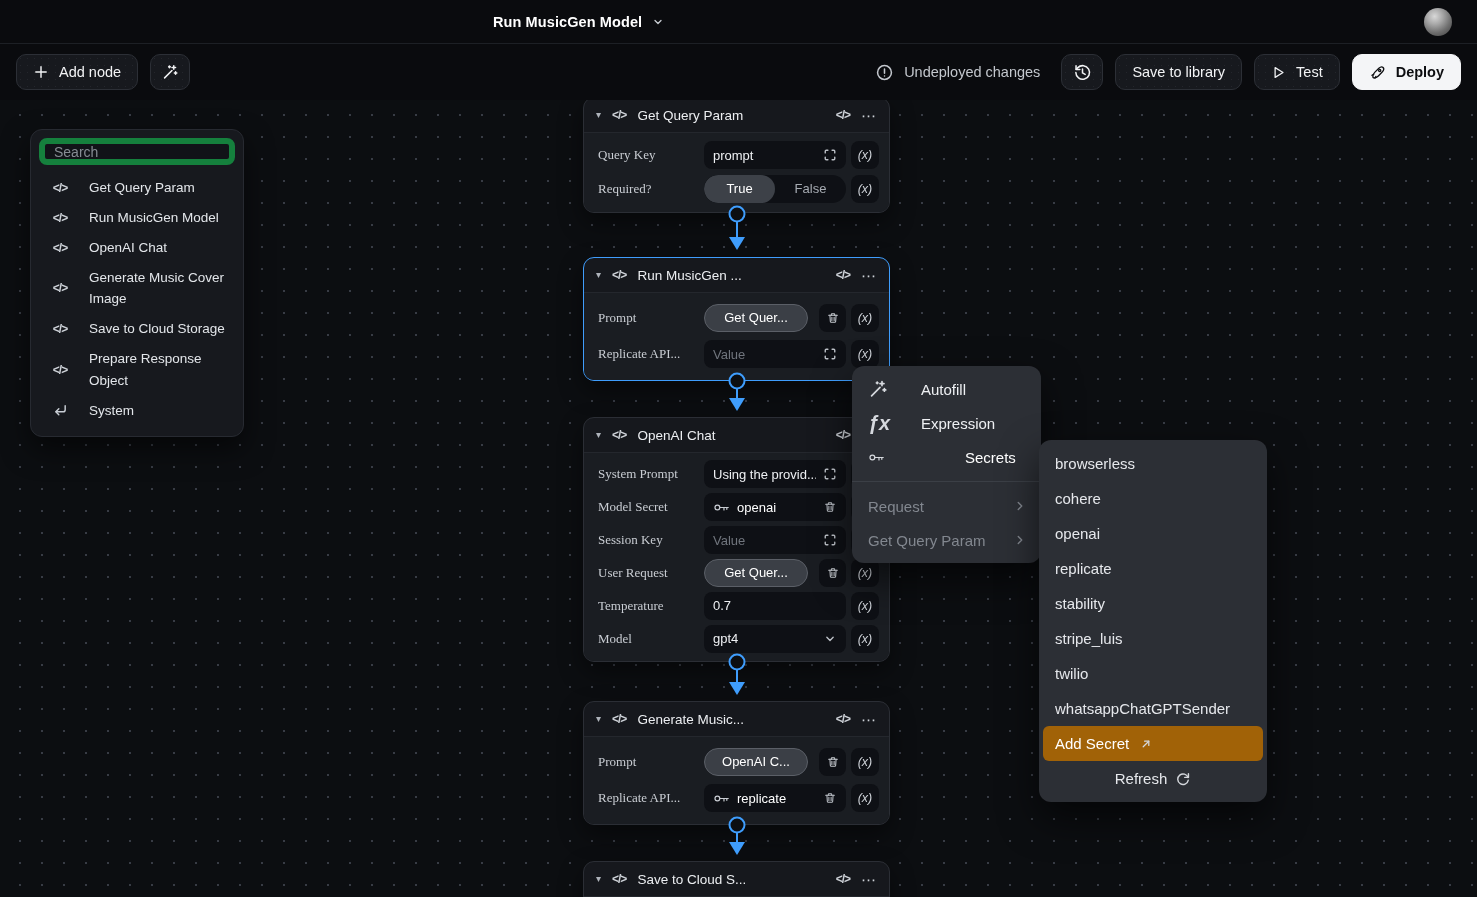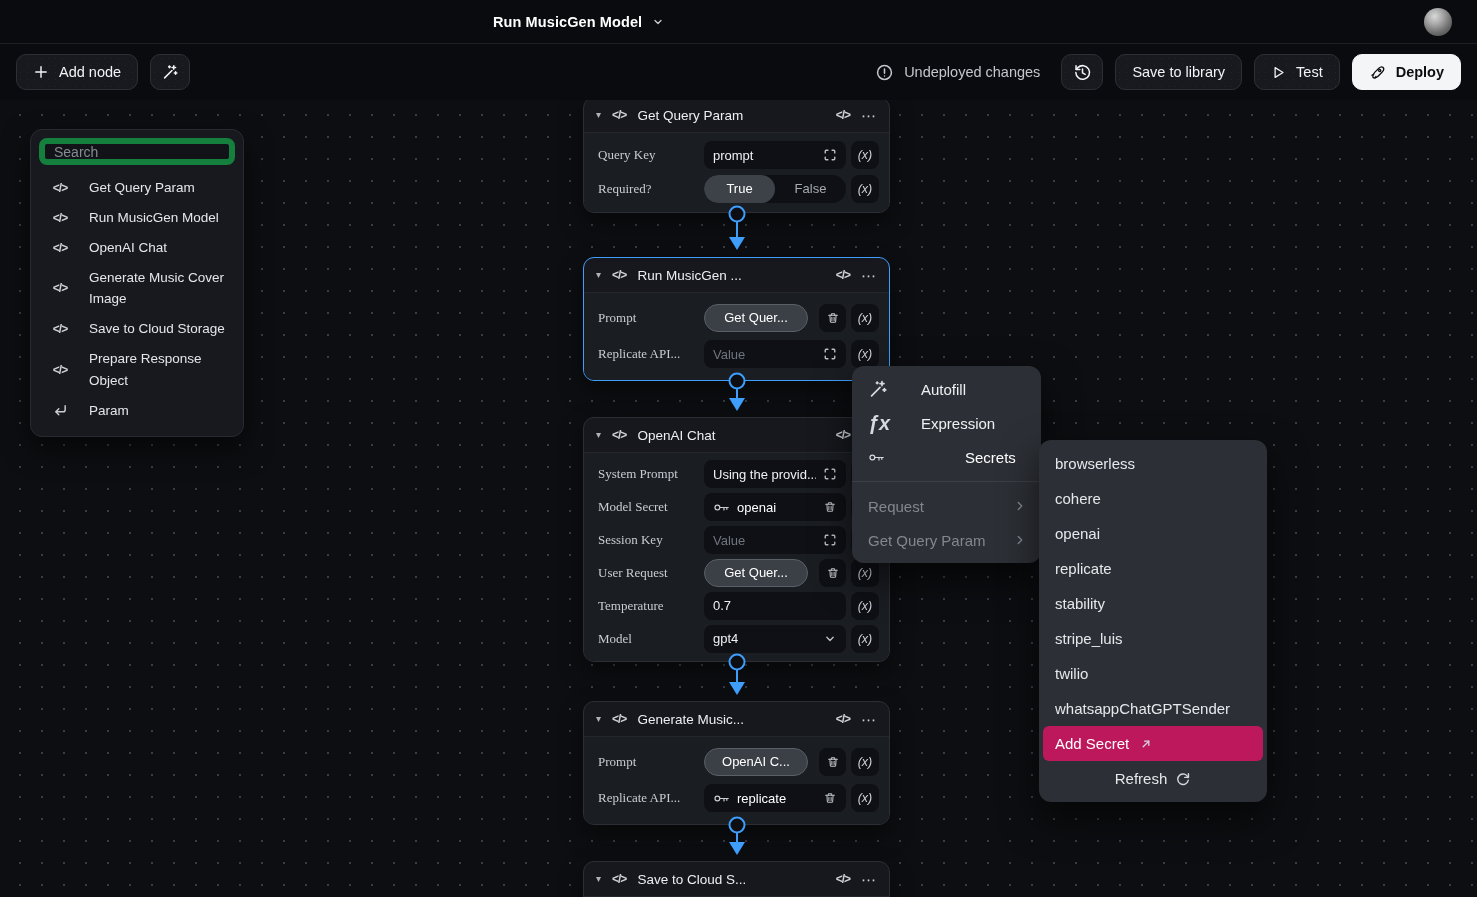--- a/index.html
+++ b/index.html
@@ -91,21 +91,21 @@
   .mi .lbl { margin-left:21px; }
   .mi .sp { flex:1; }
   .mi.active { color:#ffffff; font-weight:500;gap:44px; }
   .mi.dim { color:#82878f; cursor:default; }
   .mi.dim .lbl { margin-left:0; }
   .fx { font-style:italic; font-size:20px; font-weight:600; }
   .menu-divider { height:1px; background:#3b3f46; margin:7px 0; }
   .menu-sub { left:1039px; top:440px; width:228px; padding:6px 0; }
   .si { height:35px; display:flex; align-items:center; padding:0 16px; font-size:15px; color:#e6e8ec;
     cursor:pointer; }
-  .si.add { background:#be185d; margin:0 4px; padding:0 12px; border-radius:6px; color:#ffffff; gap:10px; }
+  .si.add { background:#a16207; margin:0 4px; padding:0 12px; border-radius:6px; color:#ffffff; gap:10px; }
   .si.refresh { gap:8px;justify-content:center; }
   .si .sico { display:flex; color:#d4d7dc; }
   svg { display:block; }
 </style>
 </head>
 <body>
 
 <div class="canvas"></div>
 
 <div class="topbar">
@@ -227,21 +227,21 @@
       </div>
       <div class="p-item">
         <span class="p-ico">
           <span style="display: inline-flex;">
             <svg width="17" height="17" viewBox="0 0 20 20" fill="none" stroke="currentColor" stroke-width="1.7" stroke-linecap="round" stroke-linejoin="round">
               <path d="M15.5 4.5 V9 Q15.5 11.5 13 11.5 H5"></path>
               <path d="M8 8 L4.5 11.5 L8 15"></path>
             </svg>
           </span>
         </span>
-        <span class="p-lbl">Param</span>
+        <span class="p-lbl">System</span>
       </div>
     </div>
 </div>
 
 <div id="nodes-layer">
     <div class="node" style="top: 97px; height: 116px;">
       <div class="node-head">
         <span class="caret">▾</span>
         <span class="codeico" style="display: inline-flex;">&lt;/&gt;</span>
         <span class="node-title">Get Query Param</span>

